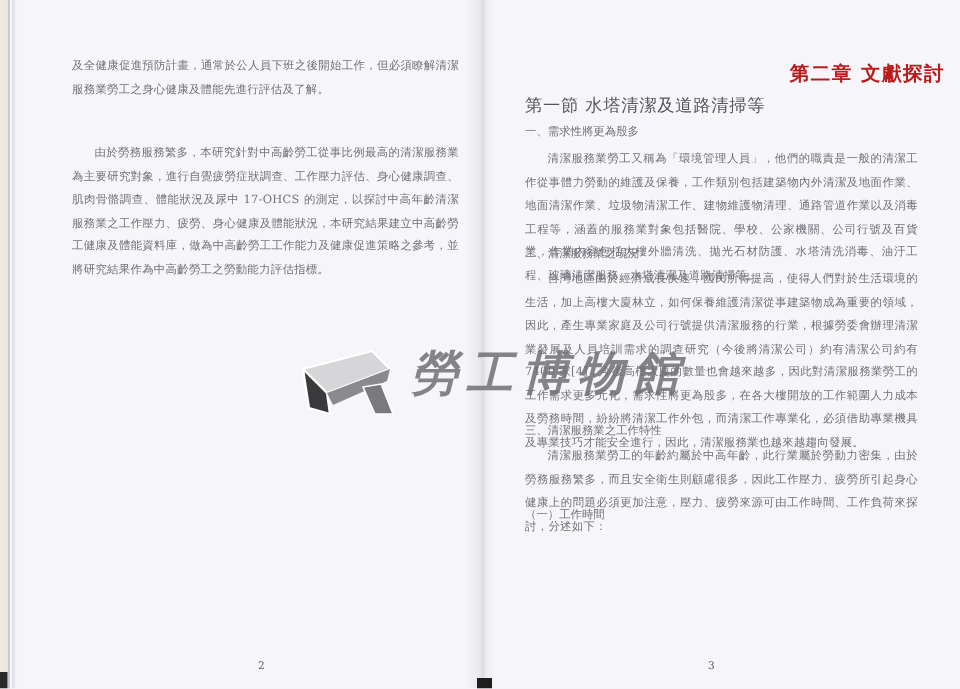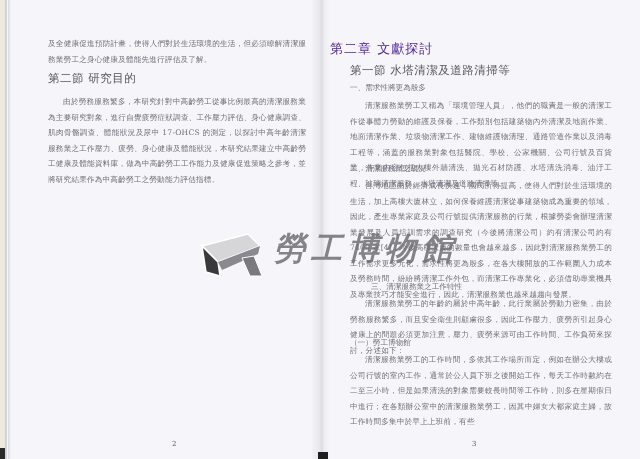--- a/index.html
+++ b/index.html
@@ -67,23 +67,24 @@
     .para.indent { text-indent: 15px; }
     .sec-title {
       position: absolute;
       font-size: 11.5px;
       color: #55555c;
       letter-spacing: 0.5px;
     }
     .chap-title {
       position: absolute;
       font-size: 13px;
-      color: #4c1d95;
+      color: #b91c1c;
       letter-spacing: 1px;
-      text-align: left;
+      text-align: right;
+      font-weight: bold;
     }
     .subhead {
       position: absolute;
       font-size: 7.6px;
       color: #707078;
     }
     .page-num {
       position: absolute;
       font-size: 7px;
       color: #55555c;
@@ -127,44 +128,42 @@
   </style>
 </head>
 <body>
 
 <div class="spread">
   <div class="binding-left"></div>
   <div class="binding-left2"></div>
   <div class="binding-left-bottom"></div>
 
   <div class="page page-left">
-    <div class="para" style="left:36px; top:36px; width:258px;">及全健康促進預防計畫，使得人們對於生活環境的生活，但必須瞭解清潔服務業勞工之身心健康及體能先進行評估及了解。</div>
-    <div class="sec-title" style="left:36px; top:71px;">第二節 研究目的</div>
+    <div class="para" style="left:36px; top:36px; width:258px;">及全健康促進預防計畫，通常於公人員下班之後開始工作，但必須瞭解清潔服務業勞工之身心健康及體能先進行評估及了解。</div>
     <div class="para indent" style="left:36px; top:94px; width:258px;">由於勞務服務繁多，本研究針對中高齡勞工從事比例最高的清潔服務業為主要研究對象，進行自覺疲勞症狀調查、工作壓力評估、身心健康調查、肌肉骨骼調查、體能狀況及尿中 17-OHCS 的測定，以探討中高年齡清潔服務業之工作壓力、疲勞、身心健康及體能狀況，本研究結果建立中高齡勞工健康及體能資料庫，做為中高齡勞工工作能力及健康促進策略之參考，並將研究結果作為中高齡勞工之勞動能力評估指標。</div>
     <div class="page-num" style="left:160px; top:440px;">2</div>
   </div>
 
   <div class="gutter"></div>
   <div class="gutter-bottom"></div>
 
   <div class="page page-right">
     <div class="chap-title" style="left:0; top:40px; width:300px;">第二章 文獻探討</div>
     <div class="sec-title" style="left:20px; top:63px;">第一節 水塔清潔及道路清掃等</div>
 
     <div class="subhead" style="left:20px; top:83px;">一、需求性將更為殷多</div>
     <div class="para indent" style="left:20px; top:98px; width:262px;">清潔服務業勞工又稱為「環境管理人員」，他們的職責是一般的清潔工作從事體力勞動的維護及保養，工作類別包括建築物內外清潔及地面作業、地面清潔作業、垃圾物清潔工作、建物維護物清理、通路管道作業以及消毒工程等，涵蓋的服務業對象包括醫院、學校、公家機關、公司行號及百貨業，作業內容包括大樓外牆清洗、拋光石材防護、水塔清洗消毒、油汙工程、玻璃清潔服務、水塔清潔及道路清掃等。</div>
 
     <div class="subhead" style="left:20px; top:164px;">二、清潔服務業之現況</div>
     <div class="para indent" style="left:20px; top:178px; width:262px;">台灣地區由於經濟成長快速，國民所得提高，使得人們對於生活環境的生活，加上高樓大廈林立，如何保養維護清潔從事建築物成為重要的領域，因此，產生專業家庭及公司行號提供清潔服務的行業，根據勞委會辦理清潔業發展及人員培訓需求的調查研究（今後將清潔公司）約有清潔公司約有 7400 家[4]，今後高樓大廈的數量也會越來越多，因此對清潔服務業勞工的工作需求更多元化，需求性將更為殷多，在各大樓開放的工作範圍人力成本及勞務時間，紛紛將清潔工作外包，而清潔工作專業化，必須借助專業機具及專業技巧才能安全進行，因此，清潔服務業也越來越趨向發展。</div>
 
-    <div class="subhead" style="left:20px; top:282px;margin-left:21px;">三、清潔服務業之工作特性</div>
+    <div class="subhead" style="left:20px; top:282px;">三、清潔服務業之工作特性</div>
     <div class="para indent" style="left:20px; top:296px; width:262px;">清潔服務業勞工的年齡約屬於中高年齡，此行業屬於勞動力密集，由於勞務服務繁多，而且安全衛生則顧慮很多，因此工作壓力、疲勞所引起身心健康上的問題必須更加注意，壓力、疲勞來源可由工作時間、工作負荷來探討，分述如下：</div>
 
-    <div class="subhead" style="left:20px; top:338px;">（一）勞工博物館</div>
-    <div class="para indent" style="left:20px; top:352px; width:262px;">清潔服務業勞工的工作時間，多依其工作場所而定，例如在辦公大樓或公司行號的室內工作，通常於公人員下班之後開始工作，每天工作時數約在二至三小時，但是如果清洗的對象需要較長時間等工作時，則多在星期假日中進行；在各類辦公室中的清潔服務業勞工，因其中婦女大都家庭主婦，故工作時間多集中於早上上班前，有些</div>
+    <div class="subhead" style="left:20px; top:338px;">（一）工作時間</div>
 
     <div class="page-num" style="left:142px; top:440px;">3</div>
   </div>
 
   <div class="watermark">
     <svg class="wm-logo" viewBox="0 0 64 46" xmlns="http://www.w3.org/2000/svg">
       <polygon points="4,14 50,2 62,14 20,30" fill="#d6d6d8" stroke="#ffffff" stroke-width="1.5"></polygon>
       <polygon points="4,14 20,30 22,44 8,40" fill="#3a3a3c" stroke="#ffffff" stroke-width="1.5"></polygon>
       <polygon points="20,30 62,14 60,22 24,38" fill="#8a8a8e"></polygon>
       <polygon points="44,26 56,24 64,44 52,44" fill="#7a7a7e" stroke="#ffffff" stroke-width="1"></polygon>

